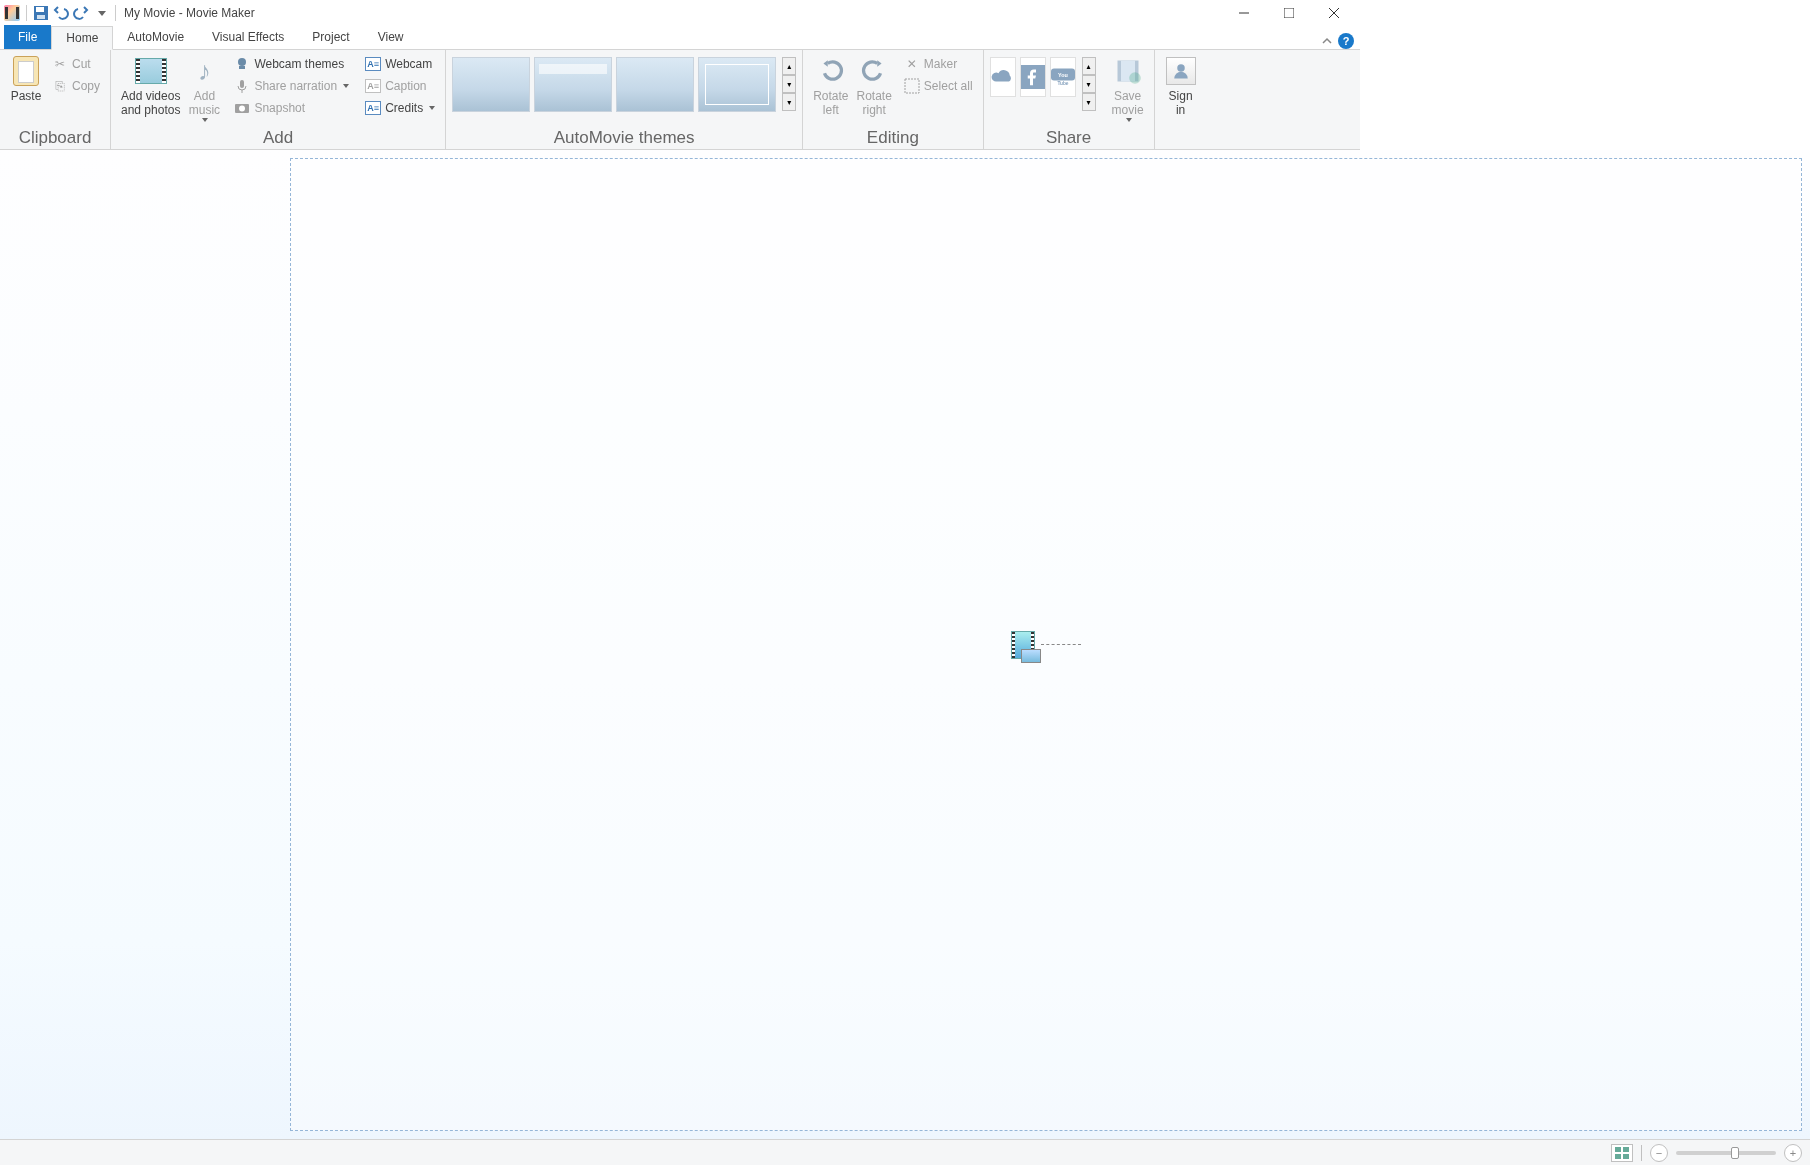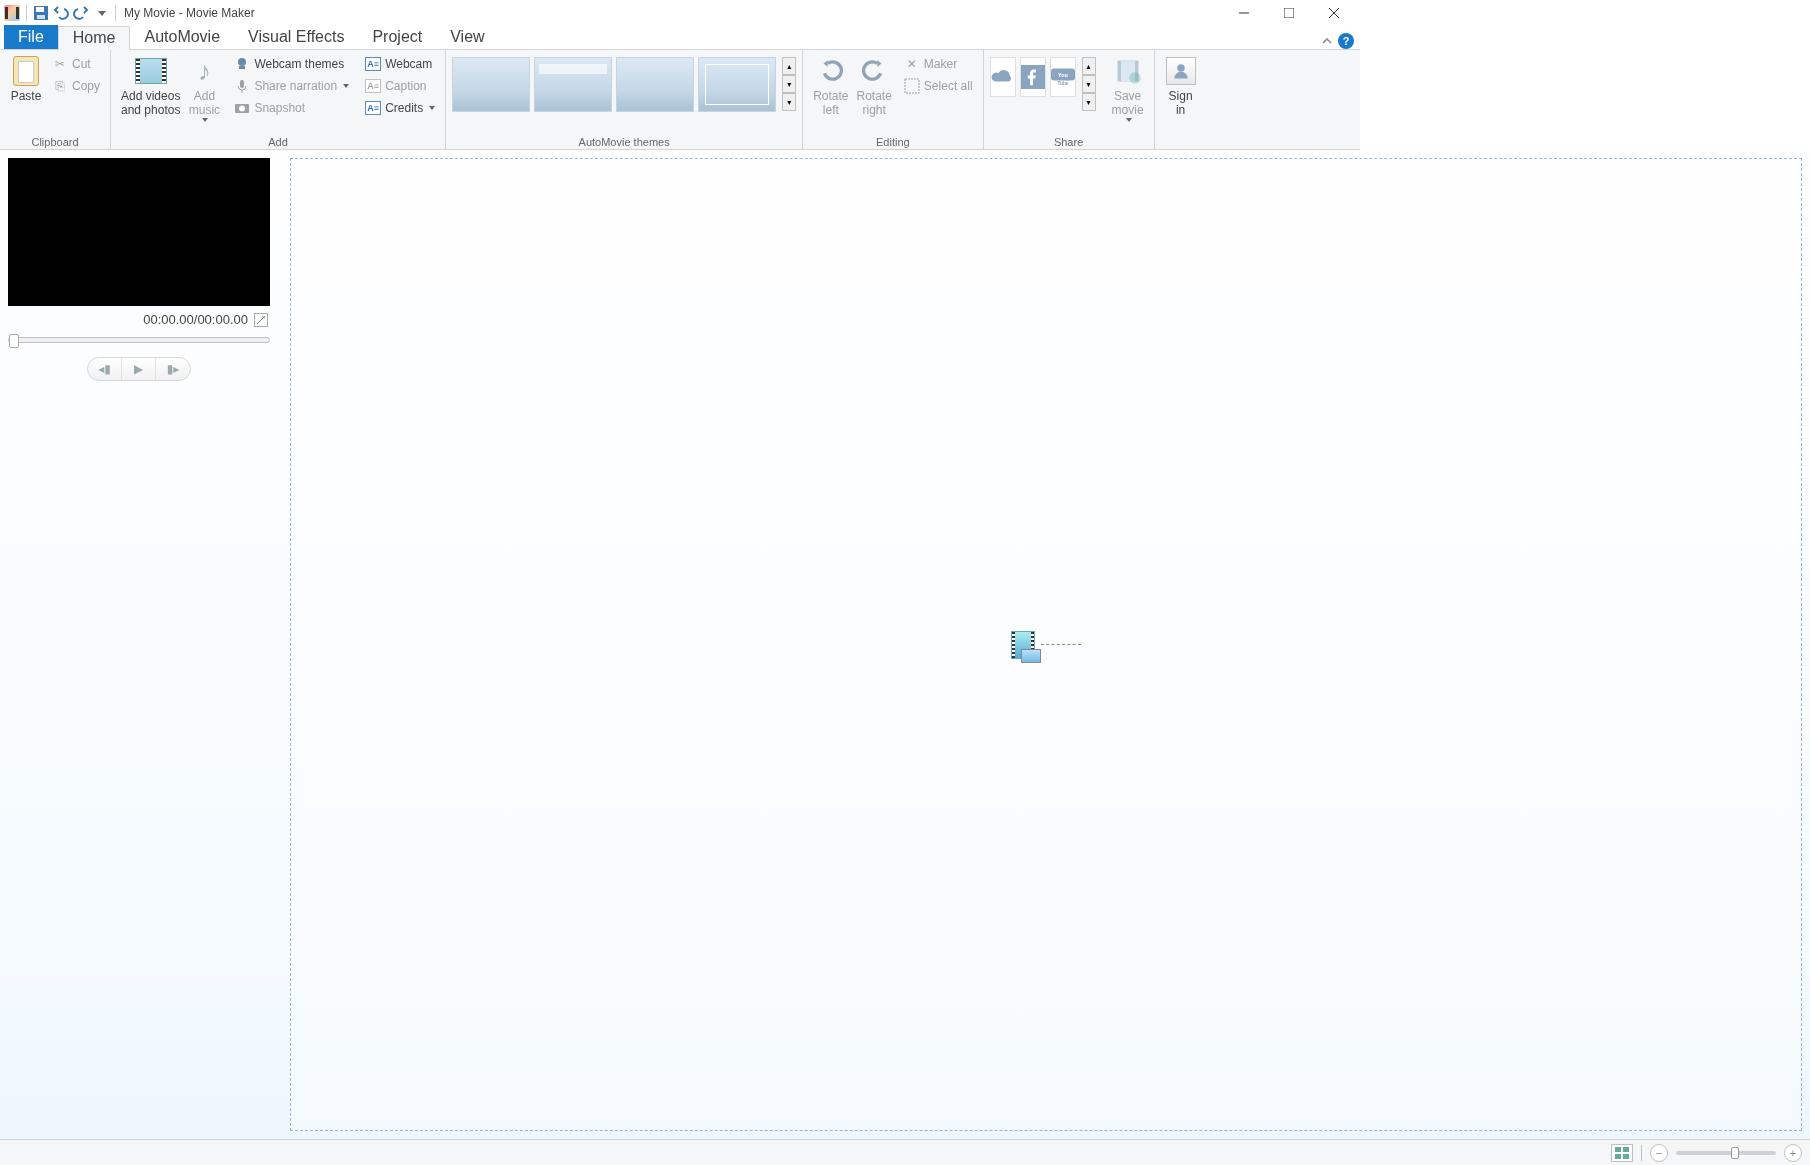--- a/index.html
+++ b/index.html
@@ -13,32 +13,32 @@
 .app-icon::after{content:"";position:absolute;left:1px;top:2px;width:3px;height:12px;background:#333;box-shadow:11px 0 0 #333;}
 .titlebar .sep { width:1px; height:16px; background:#ccc; margin:0 2px; }
 .titlebar .title { margin-left:6px; font-size:12px; color:#444; }
 .titlebar .winbtns { margin-left:auto; display:flex; }
 .winbtn { width:45px; height:26px; display:flex; align-items:center; justify-content:center; }
 .winbtn svg { width:10px; height:10px; }
 .qat-dd { width:0; height:0; border-left:4px solid transparent; border-right:4px solid transparent; border-top:5px solid #666; margin-left:2px;}
 
 
 .tabstrip { height:24px; display:flex; align-items:flex-end; border-bottom:1px solid #d4d4d4; padding-left:4px; background:#fff;}
-.tab { padding:4px 14px; font-size:16px; color:#444; height:24px; display:flex; align-items:center;}
+.tab { padding:4px 14px; font-size:12px; color:#444; height:24px; display:flex; align-items:center;}
 .tab.file { background:#1979ca; color:#fff; }
 .tab.active { background:#f5f6f7; border:1px solid #d4d4d4; border-bottom:1px solid #f5f6f7; position:relative; top:1px;}
 .tabstrip .right { margin-left:auto; display:flex; align-items:center; gap:6px; padding-right:6px;}
 .help-badge{width:16px;height:16px;border-radius:50%;background:#1979ca;color:#fff;display:flex;align-items:center;justify-content:center;font-size:11px;font-weight:bold;}
 .chev-up{width:10px;height:10px;}
 
 
 .ribbon { height:100px; background:#f5f6f7; display:flex; border-bottom:1px solid #d4d4d4; }
 .group { border-right:1px solid #d4d4d4; display:flex; flex-direction:column; padding:3px 6px 0 6px; }
 .group-body { flex:1; display:flex; align-items:flex-start; }
-.group-label { text-align:center; font-size:11px; color:#666; padding:2px 0 1px 0; }
+.group-label { text-align:center; font-size:17px; color:#666; padding:2px 0 1px 0; }
 .bigbtn { display:flex; flex-direction:column; align-items:center; justify-content:flex-start; padding:2px 4px; text-align:center; font-size:12px; color:#444; line-height:1.2;}
 .bigbtn.disabled { color:#a0a0a0; }
 .bigbtn .ico { width:32px; height:32px; margin-bottom:2px; display:flex; align-items:center; justify-content:center;}
 .smbtn { display:flex; align-items:center; height:22px; padding:0 4px; font-size:12px; color:#444; gap:4px;}
 .smbtn.disabled{color:#a0a0a0;}
 .smbtn .ico{width:16px;height:16px;display:flex;align-items:center;justify-content:center;}
 .dd-arrow{width:0;height:0;border-left:3px solid transparent;border-right:3px solid transparent;border-top:4px solid #666;display:inline-block;margin-left:2px;}
 
 
 .theme-gallery{display:flex;gap:4px;align-items:flex-start;padding-top:4px;}
@@ -376,41 +376,20 @@
         <span style="white-space:pre-line">Sign
 in</span>
       </div>
     </div>
     <div class="group-label">&nbsp;</div>
   </div>
 
 </div>
 
 <div class="main">
-  <div class="preview-pane">
-    <div class="preview-canvas"></div>
-    <div class="timecode-row">
-      <span class="timecode">00:00.00/00:00.00</span>
-      <div class="expand-btn">
-        <svg width="8" height="8" viewBox="0 0 8 8">
-            <path d="M0 8L8 0M5 0h3v3" fill="none" stroke="#888"></path>
-          </svg>
-      </div>
-    </div>
-    <div class="scrubber">
-      <div class="scrubber-thumb"></div>
-    </div>
-    <div class="transport">
-      <div class="transport-group">
-        <div class="tbtn">◂▮</div>
-        <div class="tbtn">▶</div>
-        <div class="tbtn">▮▸</div>
-      </div>
-    </div>
-  </div>
 
   <div class="storyboard">
     <div class="drop-hint">
       <div style="position:relative">
         <div class="clip-ico"></div>
         <div class="little-photo"></div>
       </div>
       <div class="dash-line"></div>
     </div>
   </div>

